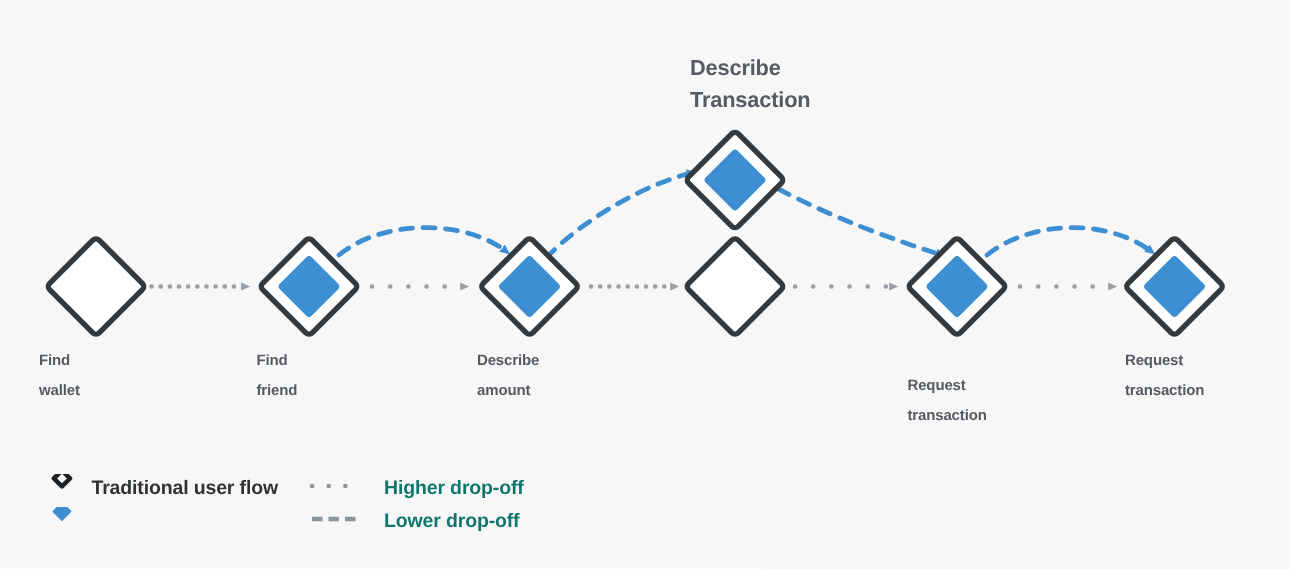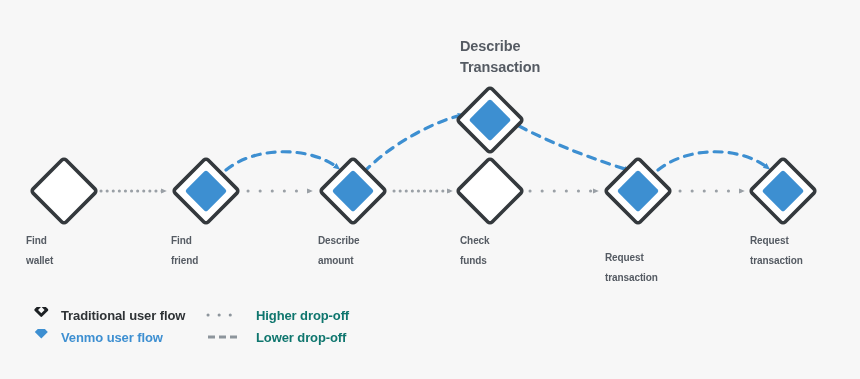--- a/index.html
+++ b/index.html
@@ -39,21 +39,21 @@
     font-size: 14.5px;
     font-weight: 700;
     line-height: 21px;
     color: #555b63;
     white-space: pre-line;
     letter-spacing: -0.1px;
   }
   #legend {
     position: absolute;
     left: 30px;
-    top: 304px;
+    top: 313px;
     width: 420px;
     height: 50px;
   }
   .legend-row {
     position: absolute;
     height: 22px;
     display: flex;
     align-items: center;
   }
   .legend-row.r0 { top: 0px; }
@@ -156,22 +156,20 @@
 
   <div class="node-label" style="left:26px; top:231px;">Find
 wallet</div>
 
   <div class="node-label" style="left:171px; top:231px;">Find
 friend</div>
 
   <div class="node-label" style="left:318px; top:231px;">Describe
 amount</div>
 
-  <div class="node-label" style="left:460px; top:231px;">Check
-funds</div>
 
   <div class="node-label" style="left:605px; top:248px;">Request
 transaction</div>
 
   <div class="node-label" style="left:750px; top:231px;">Request
 transaction</div>
 
   <div class="top-label" style="left:460px; top:36px;">Describe
 Transaction</div>
 
@@ -181,21 +179,20 @@
       <svg class="legend-swatch" viewBox="0 0 22 16">
         <rect x="7.5" y="4.5" width="7.6" height="7.6" transform="rotate(45 11.3 8.3) translate(-3.8 -3.8)" fill="#f7f7f7" stroke="#1d2124" stroke-width="3" stroke-linejoin="round"></rect>
       </svg>
       <span class="legend-text dark">Traditional user flow</span>
     </div>
 
     <div class="legend-row r1 c0">
       <svg class="legend-swatch" viewBox="0 0 22 16">
         <rect x="7.5" y="4.5" width="9.2" height="9.2" transform="rotate(45 11.3 8.3) translate(-4.6 -4.6)" fill="#3d8fd1"></rect>
       </svg>
-      <span class="legend-text blue">Venmo user flow</span>
     </div>
 
     <div class="legend-row r0 c1">
       <svg class="legend-dash" viewBox="0 0 40 16">
         <line x1="3" y1="8" x2="31" y2="8" stroke="#8d959c" stroke-width="3" stroke-linecap="round" stroke-dasharray="0.1 11"></line>
       </svg>
       <span class="legend-text muted">Higher drop-off</span>
     </div>
 
     <div class="legend-row r1 c1">

